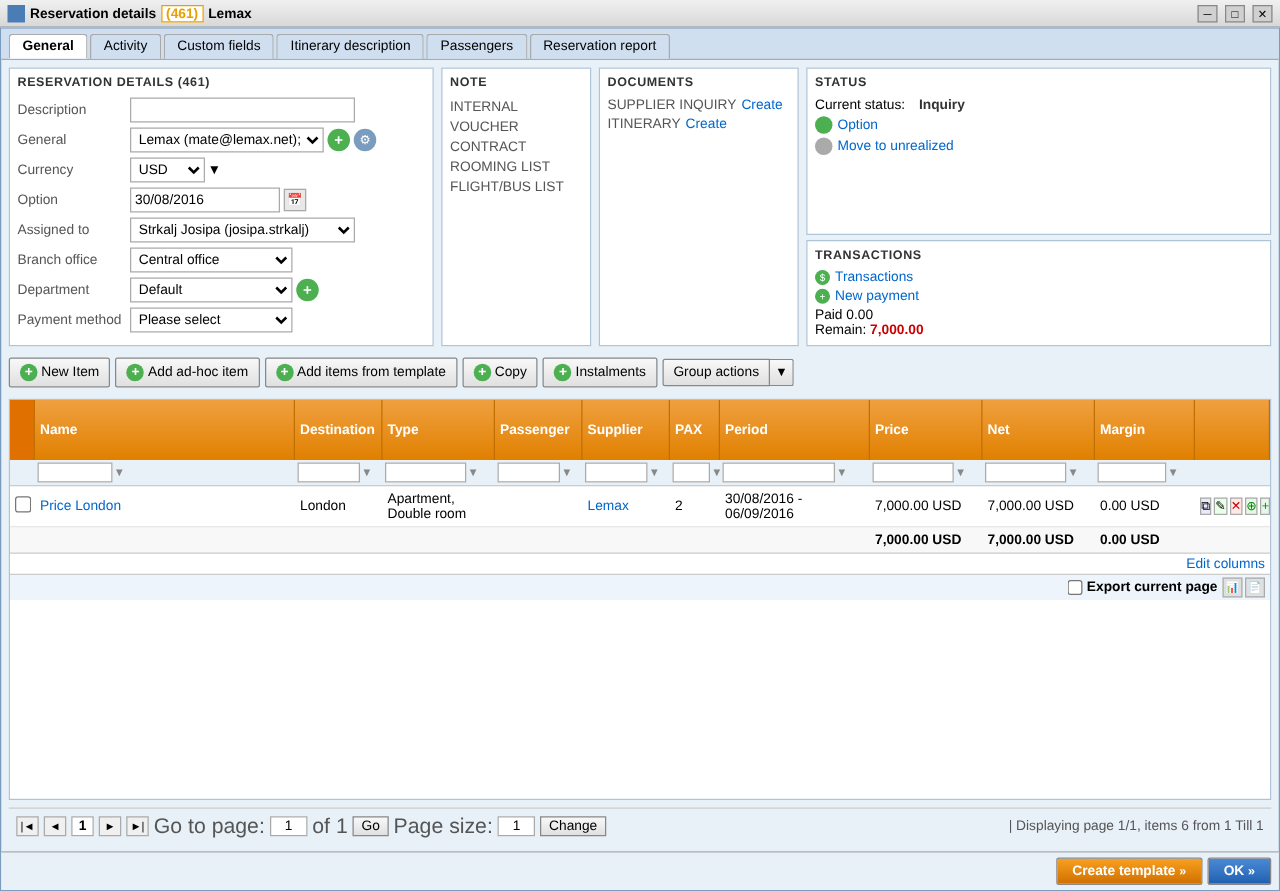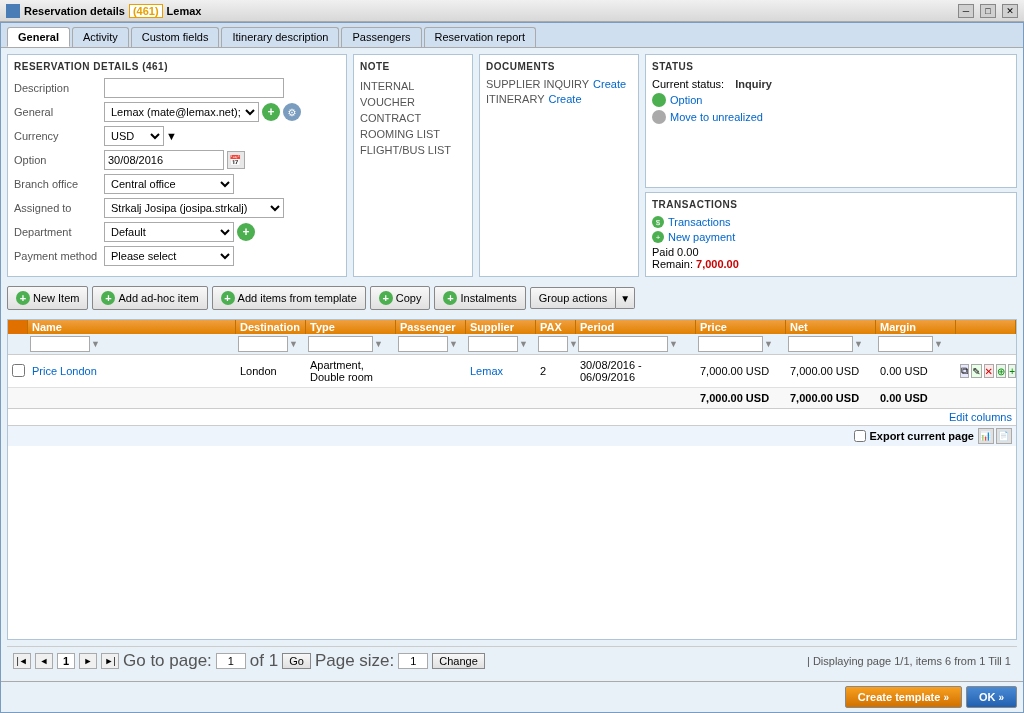--- a/index.html
+++ b/index.html
@@ -84,21 +84,21 @@
     .action-row { display: flex; align-items: center; gap: 4px; padding: 3px 0; }
     .action-btn { display: flex; align-items: center; gap: 3px; padding: 4px 8px; border: 1px solid #888; background: linear-gradient(to bottom, #f8f8f8, #e0e0e0); cursor: pointer; border-radius: 2px; font-size: 11px; white-space: nowrap; }
     .btn-icon-green { width: 14px; height: 14px; border-radius: 50%; background: #4caf50; color: #fff; display: flex; align-items: center; justify-content: center; font-size: 11px; font-weight: bold; flex-shrink: 0; }
     .group-btn { display: flex; }
     .group-btn-main { padding: 4px 8px; border: 1px solid #888; background: linear-gradient(to bottom, #f8f8f8, #e0e0e0); cursor: pointer; border-radius: 2px 0 0 2px; font-size: 11px; }
     .group-btn-arrow { padding: 4px 4px; border: 1px solid #888; border-left: none; background: linear-gradient(to bottom, #f8f8f8, #e0e0e0); cursor: pointer; border-radius: 0 2px 2px 0; font-size: 10px; }
 
     
     .table-container { flex: 1; overflow: hidden; border: 1px solid #b0c4d8; background: #fff; display: flex; flex-direction: column; }
     .table-header { background: linear-gradient(to bottom, #f0a040, #e08000); display: flex; }
-    .th { color: #fff; font-weight: bold; font-size: 11px; padding: 1px 4px; border-right: 1px solid #c07000; flex-shrink: 0; }
+    .th { color: #fff; font-weight: bold; font-size: 11px; padding: 18px 4px; border-right: 1px solid #c07000; flex-shrink: 0; }
     .th-check { width: 20px; }
     .th-name { flex: 1; min-width: 80px; }
     .th-dest { width: 70px; }
     .th-type { width: 90px; }
     .th-pass { width: 70px; }
     .th-supp { width: 70px; }
     .th-pax { width: 40px; }
     .th-period { width: 120px; }
     .th-price { width: 90px; }
     .th-net { width: 90px; }
@@ -250,30 +250,30 @@
 
         <div class="form-row">
           <span class="form-label">Option</span>
           <div class="option-row">
             <input class="form-input form-input-med" type="text" value="30/08/2016" style="">
             <div class="calendar-icon">📅</div>
           </div>
         </div>
 
         <div class="form-row">
+          <span class="form-label">Assigned to</span>
+          <select class="form-input" style="width:180px;">
+            <option>Strkalj Josipa (josipa.strkalj)</option>
+          </select>
+        </div>
+
+        <div class="form-row">
           <span class="form-label">Branch office</span>
           <select class="form-input" style="width:130px;">
             <option>Central office</option>
-          </select>
-        </div>
-
-        <div class="form-row">
-          <span class="form-label">Assigned to</span>
-          <select class="form-input" style="width:180px;">
-            <option>Strkalj Josipa (josipa.strkalj)</option>
           </select>
         </div>
 
         <div class="form-row">
           <span class="form-label">Department</span>
           <div style="display:flex;align-items:center;gap:3px;">
             <select class="form-input" style="width:130px;">
               <option>Default</option>
             </select>
             <button class="icon-btn icon-btn-green">+</button>

